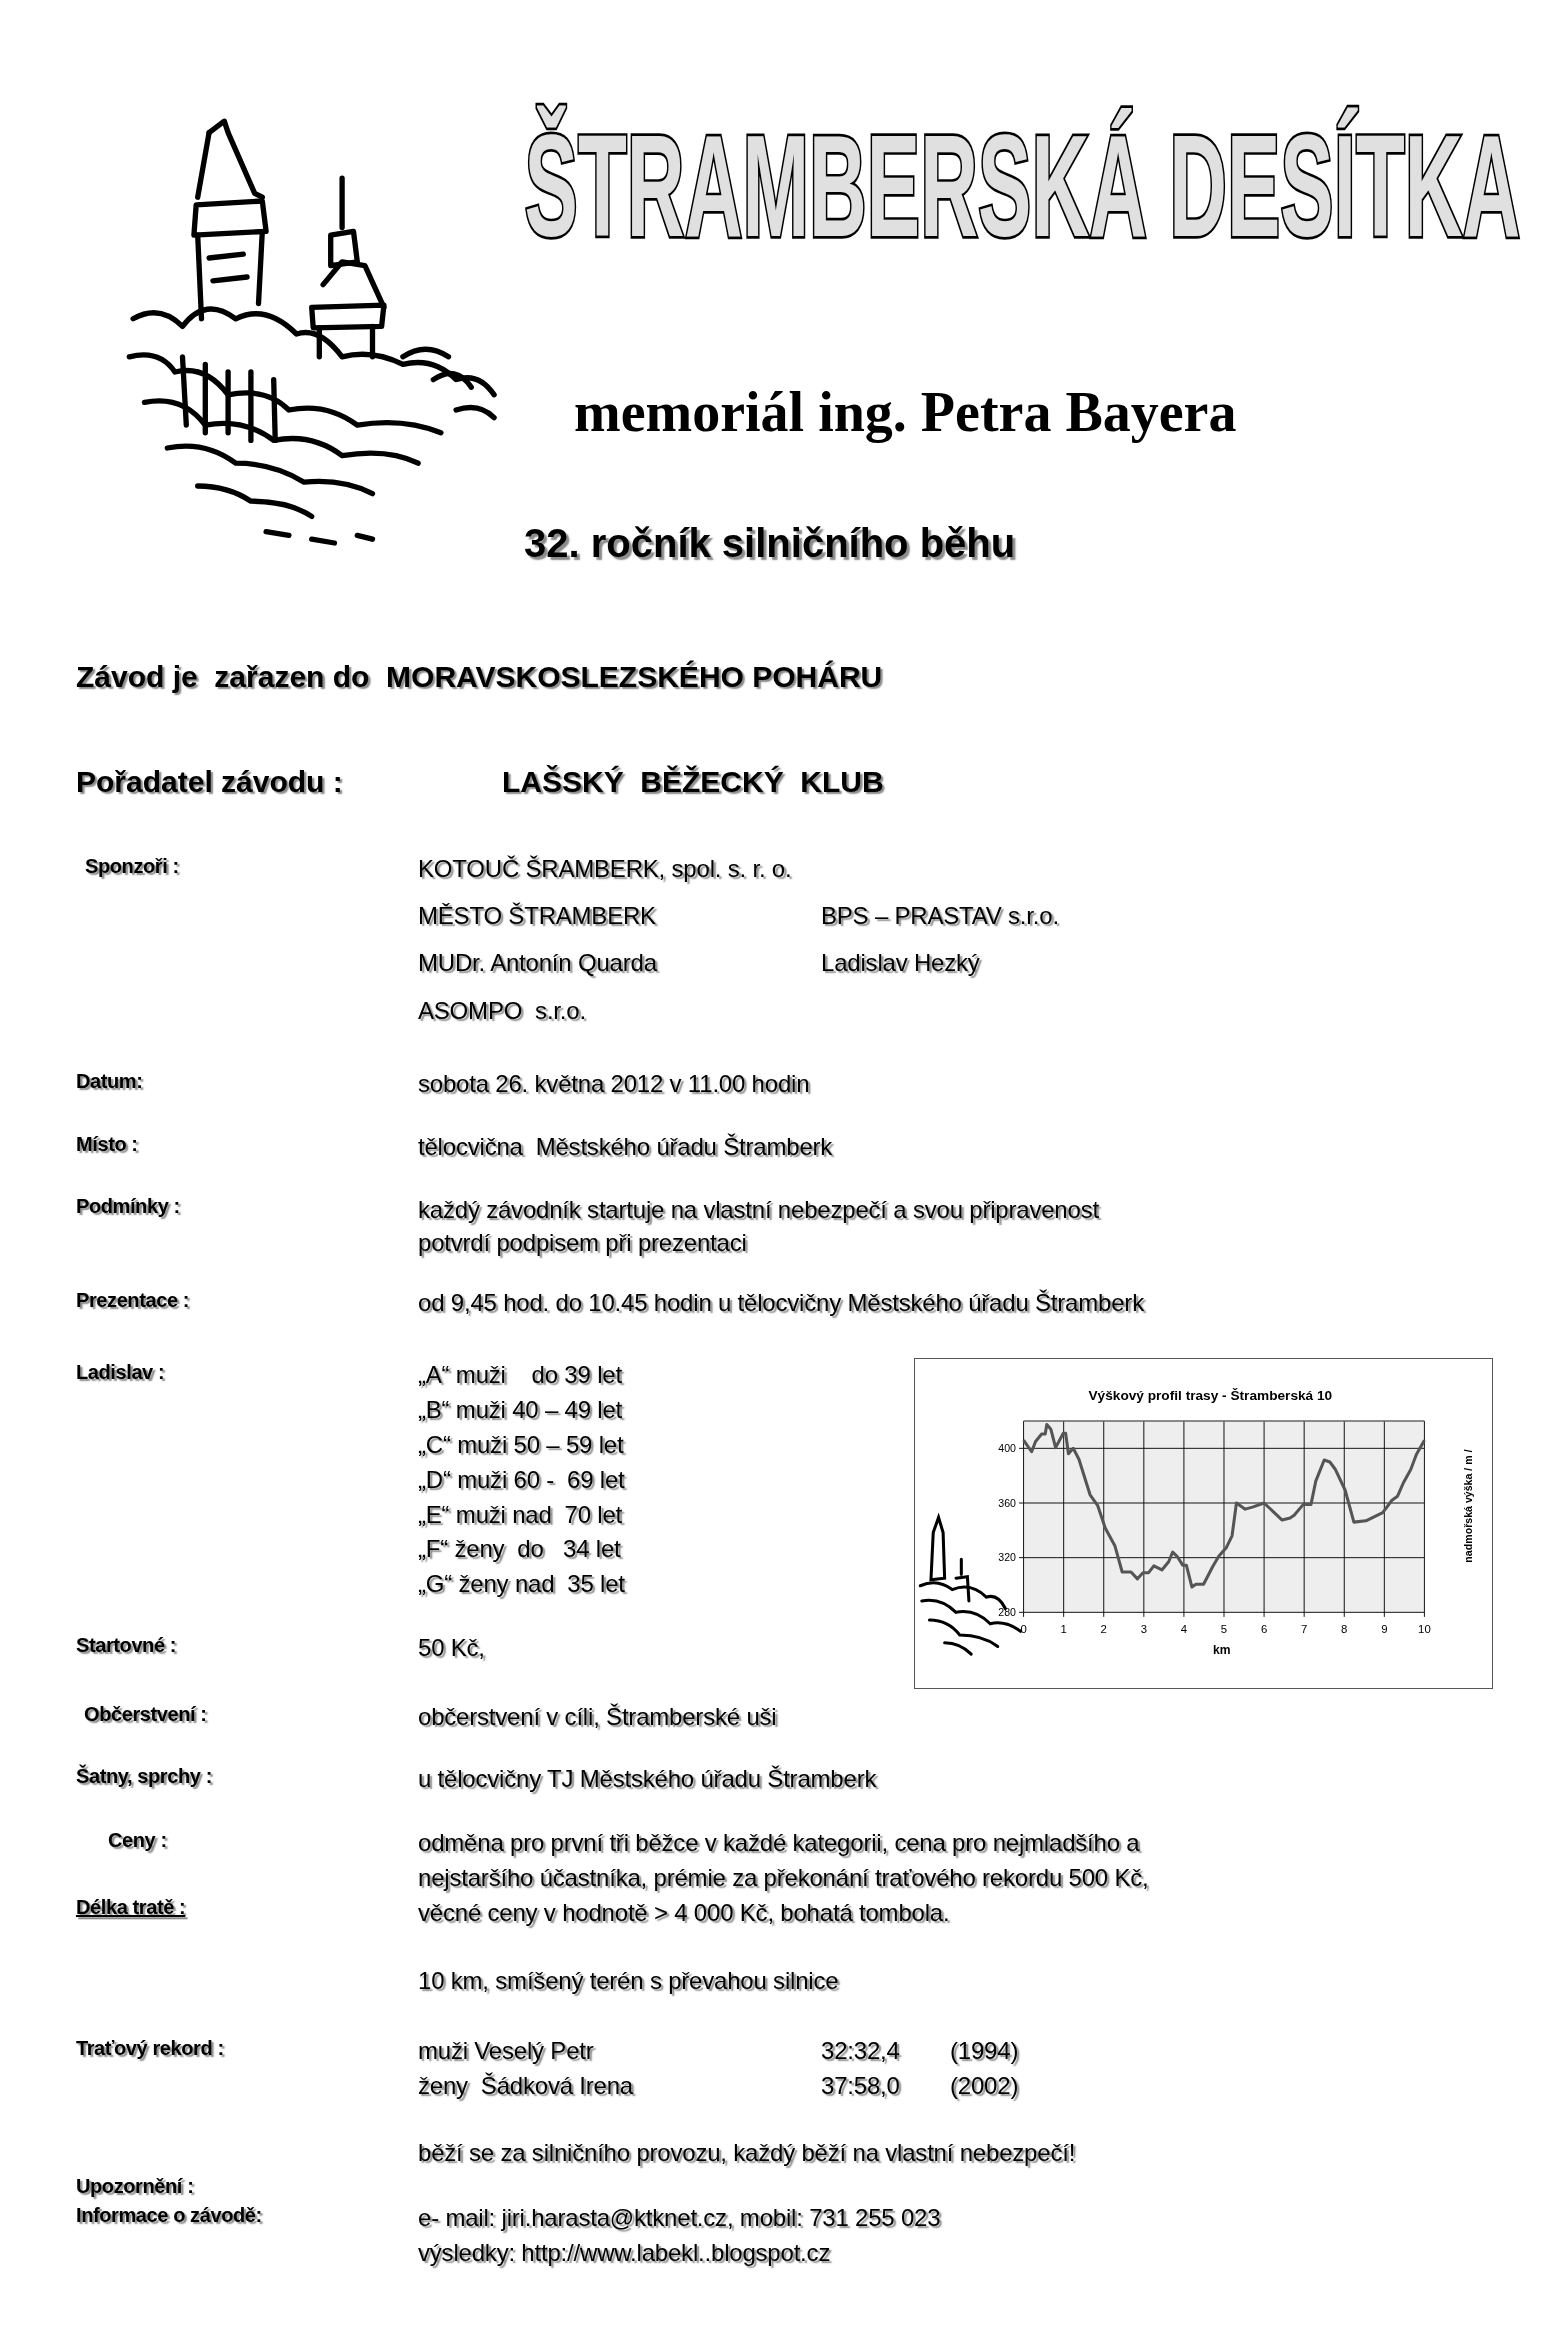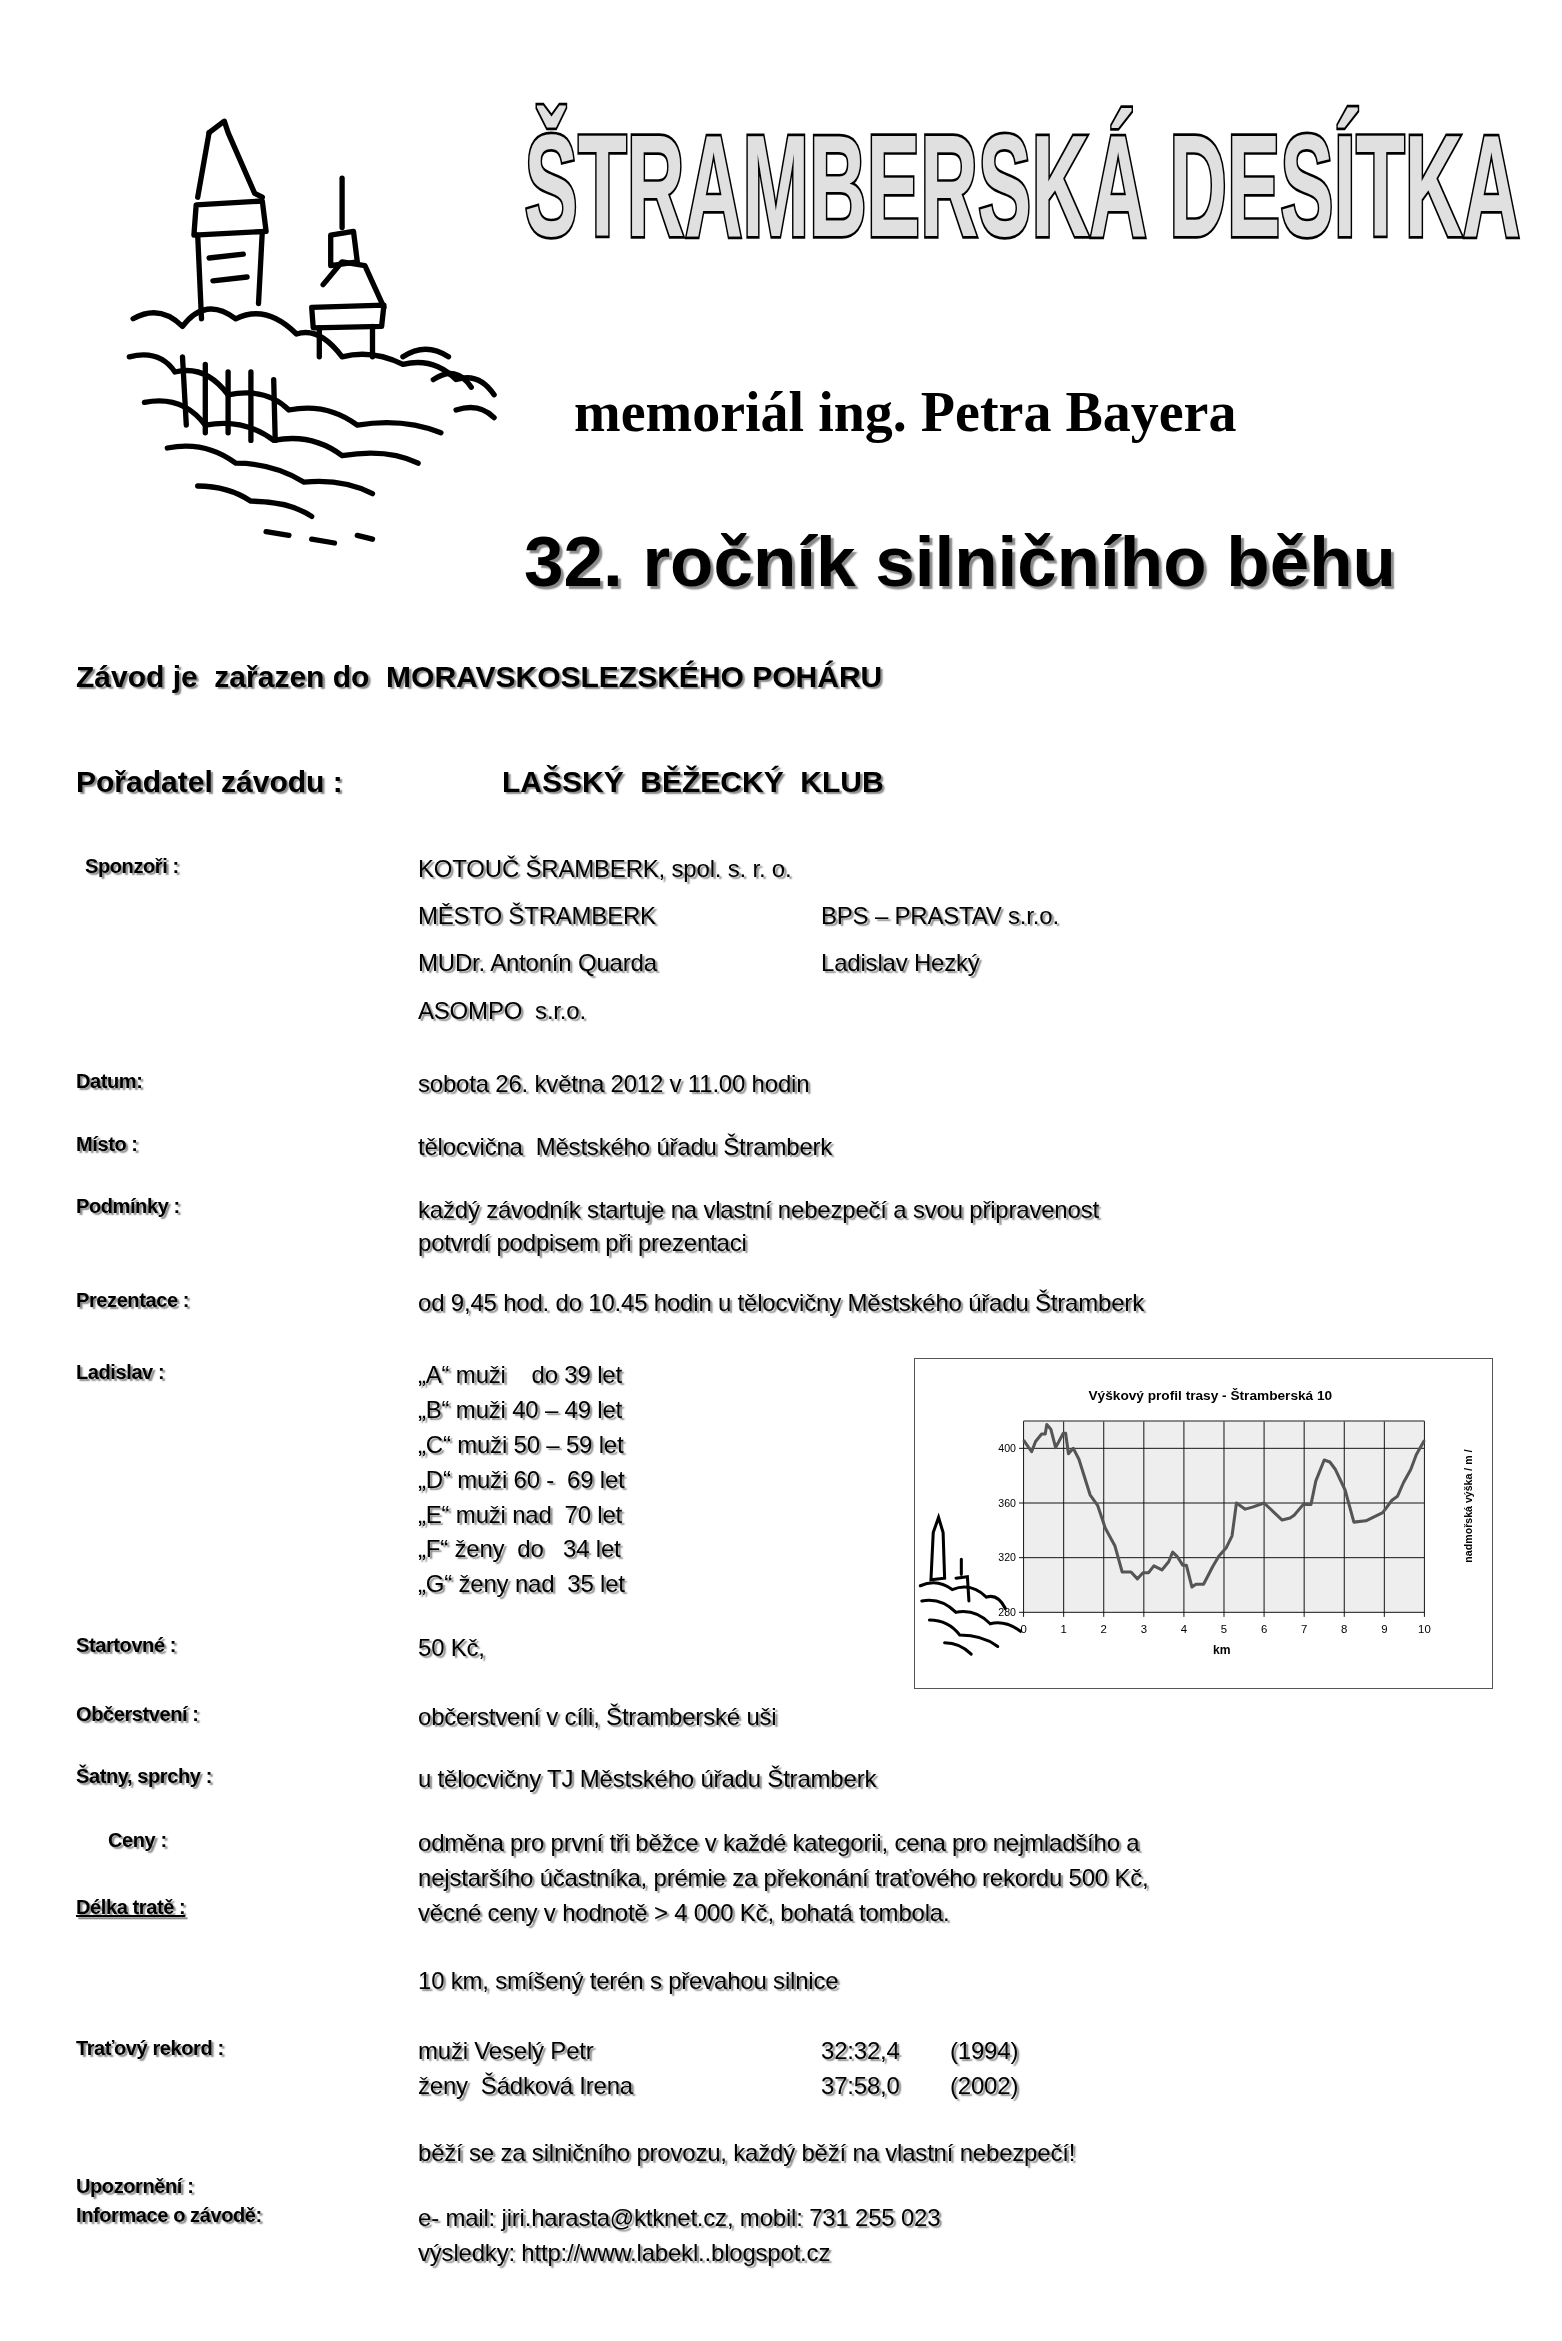--- a/index.html
+++ b/index.html
@@ -9,21 +9,21 @@
   .shadow { text-shadow: 2.3px 2.3px 1.5px #8a8a8a; }
   .label { font-weight: bold; font-size: 20px; letter-spacing: -0.4px; }
   .val { font-size: 24px; letter-spacing: -0.2px; }
   .line { line-height: 35px; }
 
   #logo { position: absolute; left: 114px; top: 106px; width: 441px; height: 456px; }
 
   #title-svg { position: absolute; left: 517px; top: 84px; width: 1011px; height: 198px; }
   #subtitle { left: 574px; top: 380px; font-family: "Liberation Serif", serif;
               font-weight: bold; font-size: 56px; }
-  #edition { left: 524px; top: 521px; font-weight: bold; font-size: 71px;
+  #edition { left: 524px; top: 521px; font-weight: bold; font-size: 40px;
              text-shadow: 3px 3px 1.5px #8a8a8a; }
 
   #cup { left: 76px; top: 660px; font-weight: bold; font-size: 30px; }
   #org-label { left: 76px; top: 765px; font-weight: bold; font-size: 30px; }
   #org-value { left: 502px; top: 765px; font-weight: bold; font-size: 30px; }
 
   .col-label { left: 76px; }
   .col-val { left: 418px; }
   .col-val2 { left: 821px; }
 
@@ -97,21 +97,21 @@
 <div class="abs val shadow col-val" style="top:1396px;">„B“ muži 40 – 49 let</div>
 <div class="abs val shadow col-val" style="top:1431px;">„C“ muži 50 – 59 let</div>
 <div class="abs val shadow col-val" style="top:1466px;">„D“ muži 60 -  69 let</div>
 <div class="abs val shadow col-val" style="top:1501px;">„E“ muži nad  70 let</div>
 <div class="abs val shadow col-val" style="top:1535px;">„F“ ženy  do   34 let</div>
 <div class="abs val shadow col-val" style="top:1570px;">„G“ ženy nad  35 let</div>
 
 <div class="abs label shadow col-label" style="top:1634px;">Startovné :</div>
 <div class="abs val shadow col-val" style="top:1634px;">50 Kč,</div>
 
-<div class="abs label shadow col-label" style="top:1703px;">Občerstvení :</div>
+<div class="abs label shadow col-label" style="top:1703px;margin-left:8px;">Občerstvení :</div>
 <div class="abs val shadow col-val" style="top:1703px;">občerstvení v cíli, Štramberské uši</div>
 
 <div class="abs label shadow col-label" style="top:1765px;">Šatny, sprchy :</div>
 <div class="abs val shadow col-val" style="top:1765px;">u tělocvičny TJ Městského úřadu Štramberk</div>
 
 <div class="abs label shadow col-label" style="top:1829px;margin-left:32px;">Ceny :</div>
 <div class="abs val shadow col-val" style="top:1829px;">odměna pro první tři běžce v každé kategorii, cena pro nejmladšího a</div>
 <div class="abs val shadow col-val" style="top:1864px;">nejstaršího účastníka, prémie za překonání traťového rekordu 500 Kč,</div>
 <div class="abs val shadow col-val" style="top:1899px;">věcné ceny v hodnotě &gt; 4 000 Kč, bohatá tombola.</div>
 

